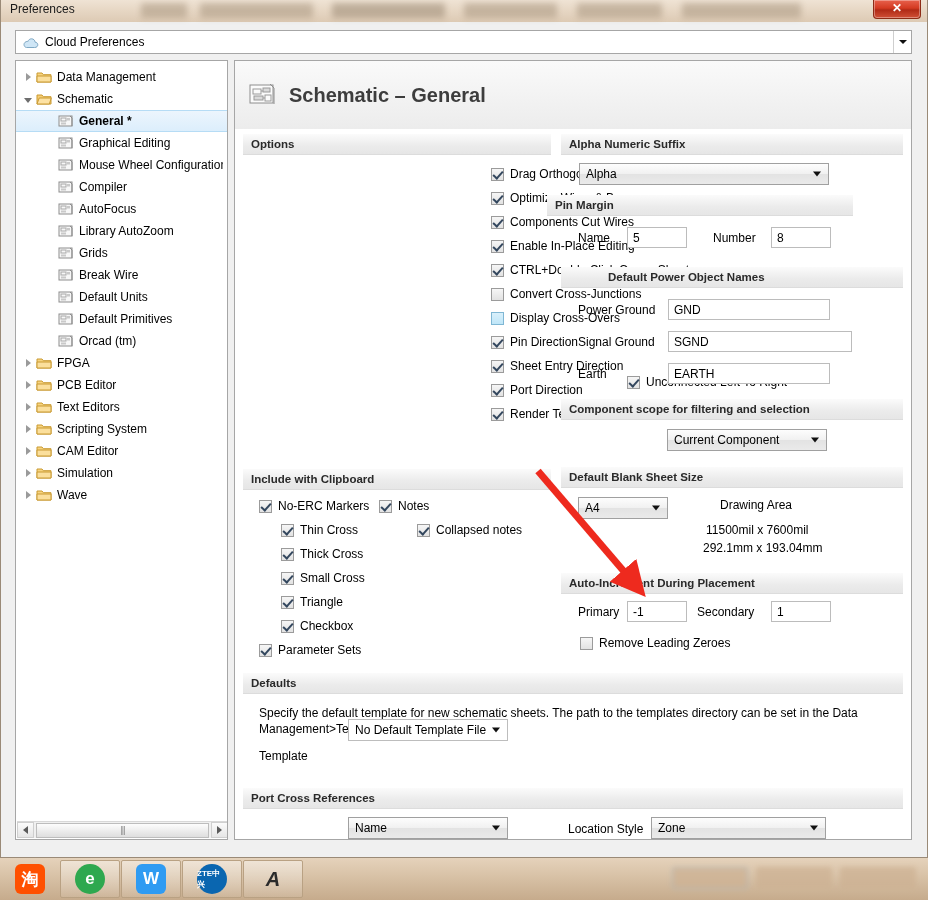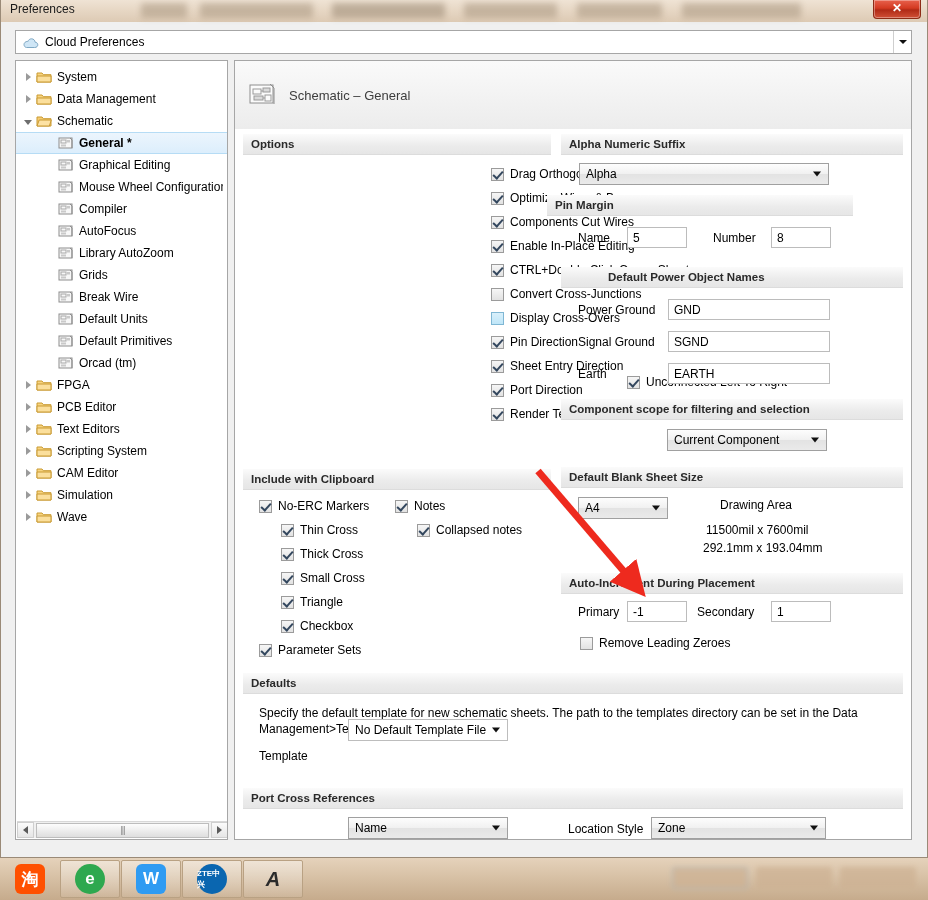--- a/index.html
+++ b/index.html
@@ -152,21 +152,21 @@
   #content {
     position: absolute; left: 233px; top: 60px; width: 678px; height: 780px;
     background: #fff; border: 1px solid #a6a6a6;
     overflow: hidden;
   }
   #page-header {
     position: absolute; left: 0; top: 0; width: 676px; height: 68px;
     background: linear-gradient(180deg,#fafafa 0%,#ececec 100%);
     display: flex; align-items: center; padding-left: 14px;
   }
-  #page-header .ptitle { font-size: 13px; color: #3d3d3d; margin-left: 12px; }
+  #page-header .ptitle { font-size: 20px; color: #3d3d3d; margin-left: 12px; font-weight: bold; }
 
   .sec-head {
     position: absolute; height: 21px;
     background: linear-gradient(180deg,#fbfbfb 0%,#ebebeb 60%,#e6e6e6 100%);
     border-bottom: 1px solid #dcdcdc;
     font-weight: bold; font-size: 11.5px; color: #2a2a2a;
     display: flex; align-items: center; padding-left: 8px;
   }
   .lbl { position: absolute; font-size: 12px; color: #000; }
 
@@ -303,32 +303,20 @@
       </svg>
     </span>
     <span class="label">Cloud Preferences</span>
     <span class="arrow">
         <span class="caret-down"></span>
       </span>
   </div>
 
   <div id="sidebar">
     <div class="tree" id="tree-host">
-        <div class="tree-row lvl0">
-          <span class="expander">
-            <span class="tri-closed"></span>
-          </span>
-          <span class="ficon">
-            <svg width="16" height="13" viewBox="0 0 16 13">
-              <path d="M1 2h5l1.4 1.7H15V11H1z" fill="#f8d47f" stroke="#c99a33"></path>
-              <path d="M1 5h14v6H1z" fill="#fbdf9c" stroke="#c99a33"></path>
-            </svg>
-          </span>
-          <span class="txt">System</span>
-        </div>
         <div class="tree-row lvl0">
           <span class="expander">
             <span class="tri-closed"></span>
           </span>
           <span class="ficon">
             <svg width="16" height="13" viewBox="0 0 16 13">
               <path d="M1 2h5l1.4 1.7H15V11H1z" fill="#f8d47f" stroke="#c99a33"></path>
               <path d="M1 5h14v6H1z" fill="#fbdf9c" stroke="#c99a33"></path>
             </svg>
           </span>
@@ -679,21 +667,21 @@
         <div class="cb-row" style="left: 46px; top: 558px;">
           <span class="cbx checked"></span>
           <span>Checkbox</span>
         </div>
         <div class="cb-row" style="left: 24px; top: 582px;">
           <span class="cbx checked"></span>
           <span>Parameter Sets</span>
         </div>
       </div>
     <div id="clip-right-host">
-        <div class="cb-row" style="left: 160px; top: 438px; justify-content: flex-end;">
+        <div class="cb-row" style="left: 144px; top: 438px; justify-content: flex-end;">
           <span class="cbx checked"></span>
           <span>Notes</span>
         </div>
         <div class="cb-row" style="left: 182px; top: 462px;">
           <span class="cbx checked"></span>
           <span>Collapsed notes</span>
         </div>
       </div>
 
     <div class="sec-head" style="left:326px;top:73px;width:342px;">Alpha Numeric Suffix</div>
@@ -706,21 +694,21 @@
     <div class="lbl" style="left:343px;top:170px;">Name</div>
     <div class="txtbox" style="left:392px;top:166px;width:60px;">5</div>
     <div class="lbl" style="left:478px;top:170px;">Number</div>
     <div class="txtbox" style="left:536px;top:166px;width:60px;">8</div>
 
     <div class="sec-head" style="left:326px;top:206px;width:342px;padding-left:47px;">Default Power Object Names</div>
     <div id="power-host">
         <div class="lbl" style="left: 343px; top: 242px;">Power Ground</div>
         <div class="txtbox" style="left: 433px; top: 238px; width: 162px;">GND</div>
         <div class="lbl" style="left: 343px; top: 274px;">Signal Ground</div>
-        <div class="txtbox" style="left: 433px; top: 270px; width: 162px;">SGND</div>
+        <div class="txtbox" style="left: 433px; top: 270px; width: 184px;">SGND</div>
         <div class="lbl" style="left: 343px; top: 306px;">Earth</div>
         <div class="txtbox" style="left: 433px; top: 302px; width: 162px;">EARTH</div>
       </div>
 
     <div class="sec-head" style="left:326px;top:338px;width:342px;">Component scope for filtering and selection</div>
     <div class="combo" style="left:432px;top:368px;width:160px;">
       <span>Current Component</span>
       <span class="caret"></span>
     </div>
 

